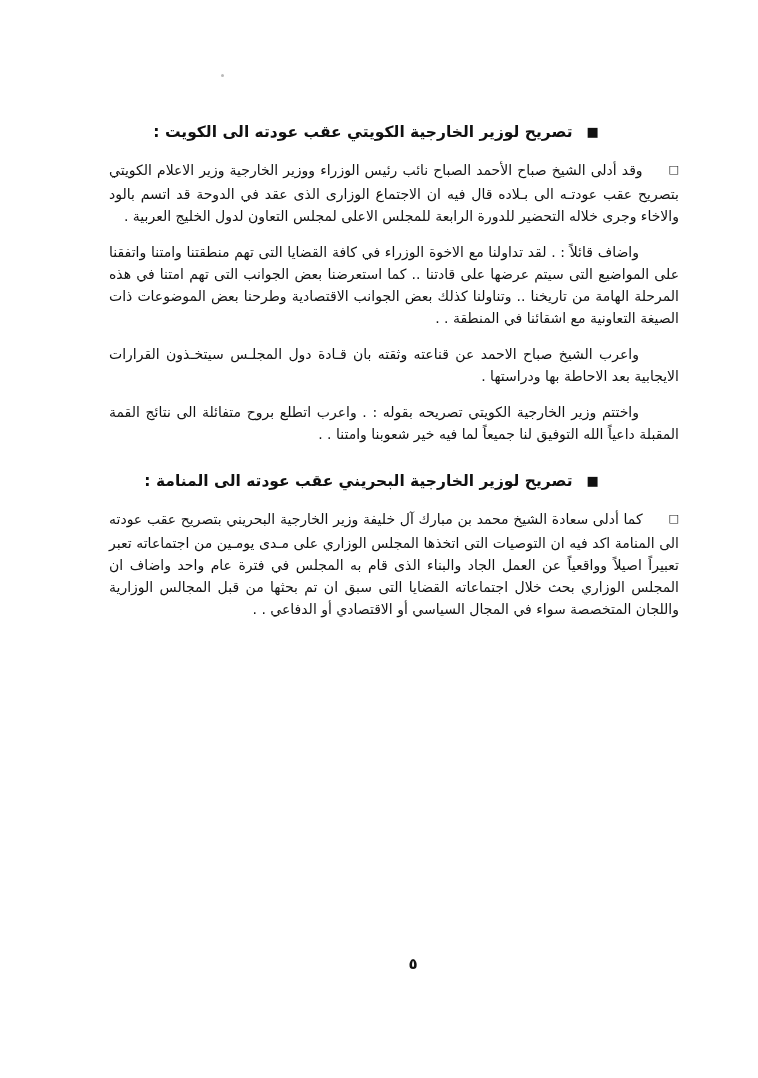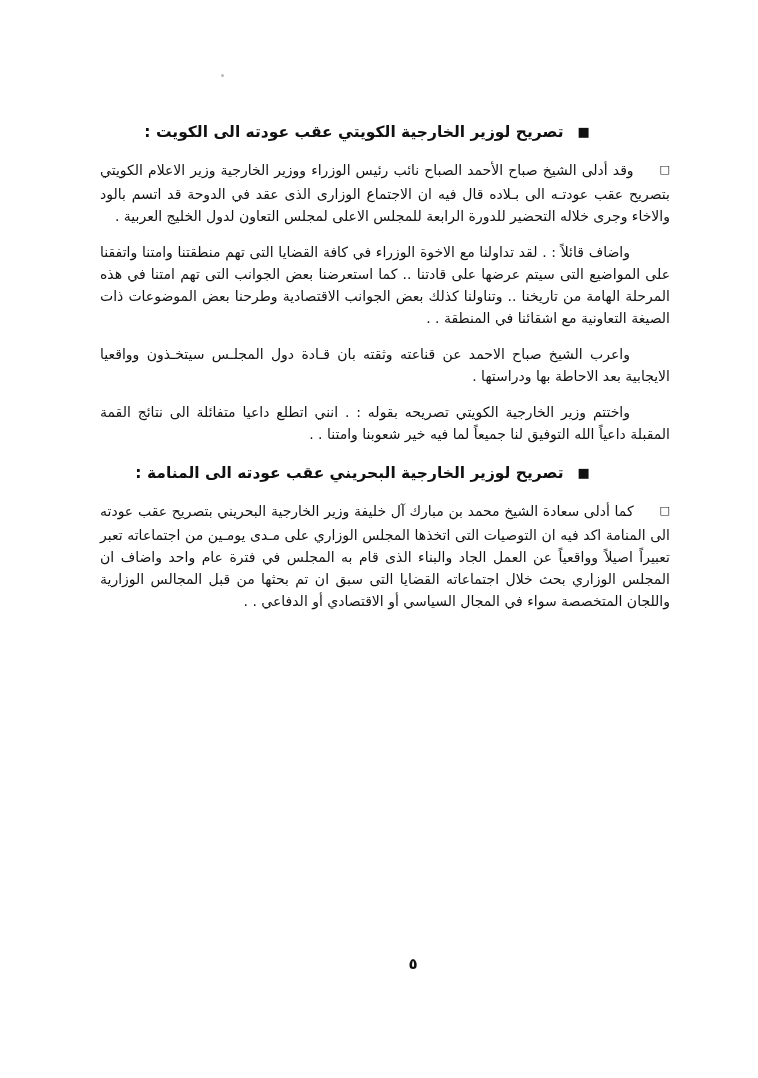--- a/index.html
+++ b/index.html
@@ -23,41 +23,41 @@
     top: 74px;
     left: 221px;
     width: 3px;
     height: 3px;
     background: #b9b9b9;
     border-radius: 50%;
   }
   .content {
     position: absolute;
     top: 120px;
-    right: 88px;
+    right: 79px;
     width: 570px;
     text-align: justify;
   }
   .heading {
     font-size: 15.5px;
     font-weight: bold;
     line-height: 24px;
     margin: 0 0 14px 0;
     padding-right: 80px;
     text-align: right;
     letter-spacing: 0.2px;
   }
   .heading .hb {
     display: inline-block;
     margin-left: 14px;
     font-size: 13px;
     transform: translateY(-1px);
   }
   .heading-2 {
-    margin-top: 16px;
+    margin-top: 24px;
   }
   .para {
     font-size: 14px;
     font-weight: normal;
     line-height: 22px;
     margin: 0 0 14px 0;
     text-align: justify;
   }
   .para.indent {
     text-indent: 40px;
@@ -89,24 +89,24 @@
   <div class="speck"></div>
 
   <div class="content">
 
     <h2 class="heading"><span class="hb">■</span><span>تصريح لوزير الخارجية الكويتي عقب عودته الى الكويت :</span></h2>
 
     <p class="para"><span class="marker">□</span><span>وقد أدلى الشيخ صباح الأحمد الصباح نائب رئيس الوزراء ووزير الخارجية وزير الاعلام الكويتي بتصريح عقب عودتـه الى بـلاده قال فيه ان الاجتماع الوزارى الذى عقد في الدوحة قد اتسم بالود والاخاء وجرى خلاله التحضير للدورة الرابعة للمجلس الاعلى لمجلس التعاون لدول الخليج العربية .</span></p>
 
     <p class="para indent"><span>واضاف قائلاً : . لقد تداولنا مع الاخوة الوزراء في كافة القضايا التى تهم منطقتنا وامتنا واتفقنا على المواضيع التى سيتم عرضها على قادتنا .. كما استعرضنا بعض الجوانب التى تهم امتنا في هذه المرحلة الهامة من تاريخنا .. وتناولنا كذلك بعض الجوانب الاقتصادية وطرحنا بعض الموضوعات ذات الصيغة التعاونية مع اشقائنا في المنطقة . .</span></p>
 
-    <p class="para indent"><span>واعرب الشيخ صباح الاحمد عن قناعته وثقته بان قـادة دول المجلـس سيتخـذون وواقعيا الايجابية بعد الاحاطة بها ودراستها .</span></p>
+    <p class="para indent"><span>واعرب الشيخ صباح الاحمد عن قناعته وثقته بان قـادة دول المجلـس سيتخـذون القرارات الايجابية بعد الاحاطة بها ودراستها .</span></p>
 
 
-    <p class="para indent"><span>واختتم وزير الخارجية الكويتي تصريحه بقوله : . انني اتطلع داعيا متفائلة الى نتائج القمة المقبلة داعياً الله التوفيق لنا جميعاً لما فيه خير شعوبنا وامتنا . .</span></p>
+    <p class="para indent"><span>واختتم وزير الخارجية الكويتي تصريحه بقوله : . واعرب اتطلع بروح متفائلة الى نتائج القمة المقبلة داعياً الله التوفيق لنا جميعاً لما فيه خير شعوبنا وامتنا . .</span></p>
 
     <h2 class="heading heading-2"><span class="hb">■</span><span>تصريح لوزير الخارجية البحريني عقب عودته الى المنامة :</span></h2>
 
     <p class="para"><span class="marker">□</span><span>كما أدلى سعادة الشيخ محمد بن مبارك آل خليفة وزير الخارجية البحريني بتصريح عقب عودته الى المنامة اكد فيه ان التوصيات التى اتخذها المجلس الوزاري على مـدى يومـين من اجتماعاته تعبر تعبيراً اصيلاً وواقعياً عن العمل الجاد والبناء الذى قام به المجلس في فترة عام واحد واضاف ان المجلس الوزاري بحث خلال اجتماعاته القضايا التى سبق ان تم بحثها من قبل المجالس الوزارية واللجان المتخصصة سواء في المجال السياسي أو الاقتصادي أو الدفاعي . .</span></p>
 
 
 
 
   </div>
 

